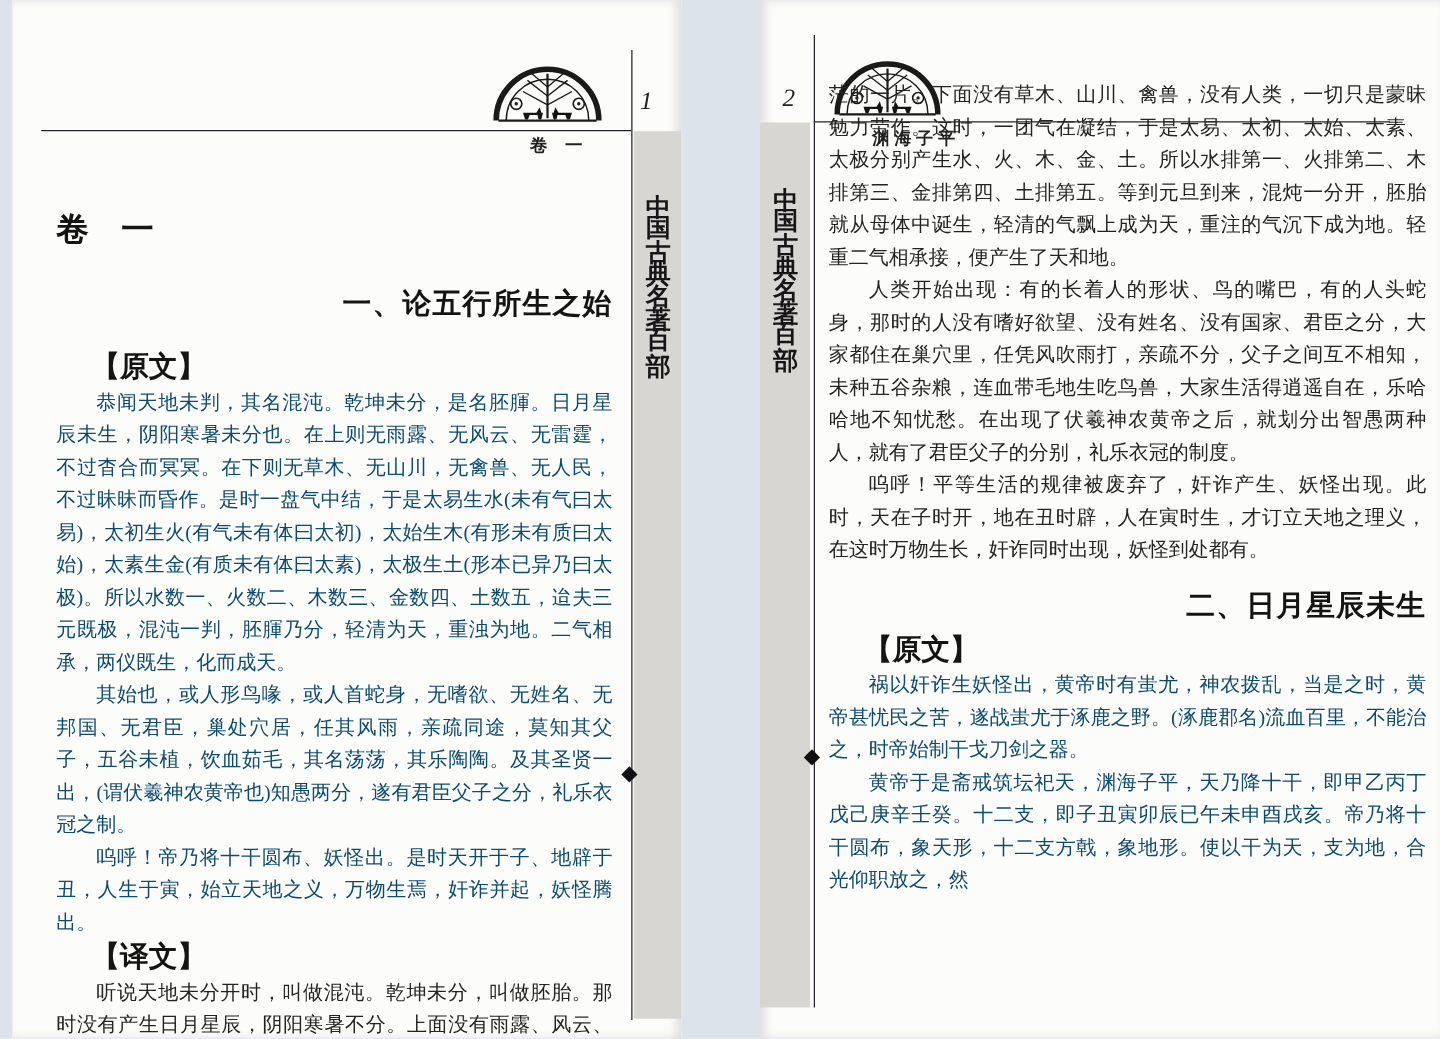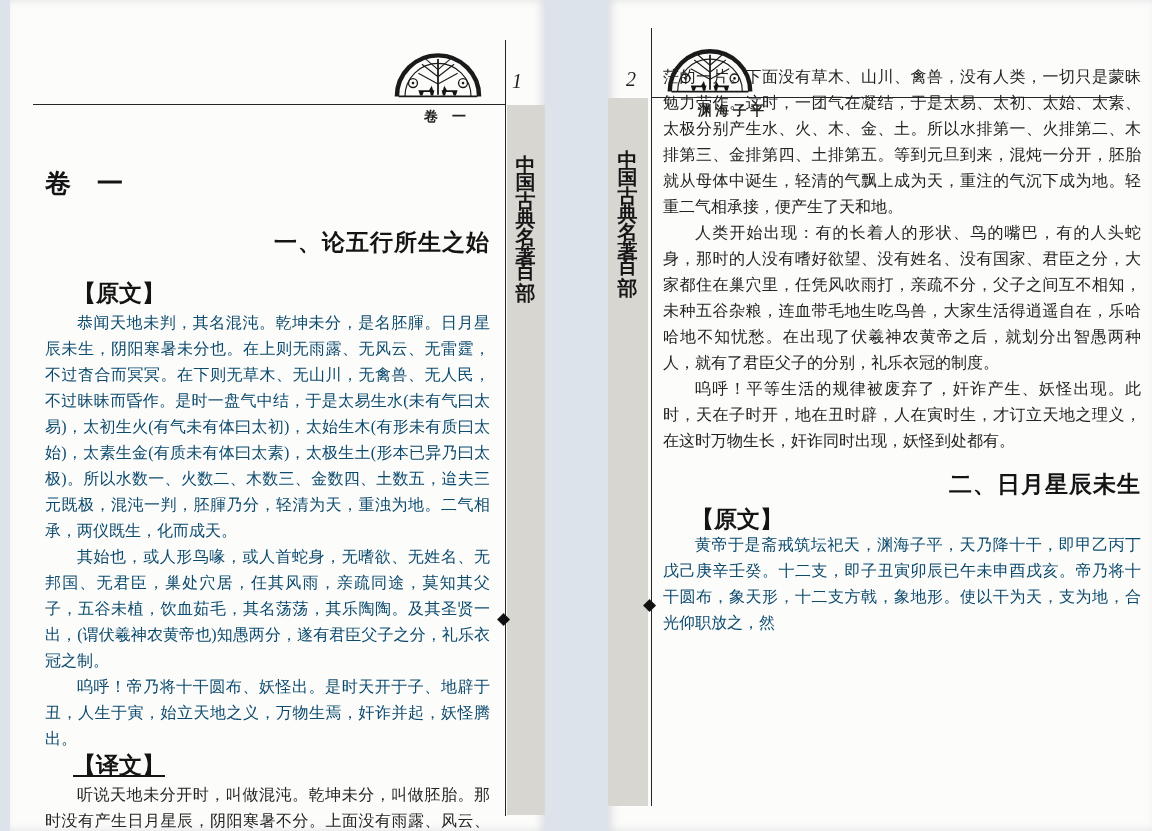--- a/index.html
+++ b/index.html
@@ -34,21 +34,21 @@
   .ornament{position:absolute;}
 
   .content{position:absolute;top:0;}
   .content.cl{left:35px;width:445px;}
   .content.cr{left:55px;width:478px;padding-top:64px;box-sizing:content-box;}
 
   h1.volume{margin:170px 0 0 0;font-size:26px;line-height:28px;font-weight:700;color:#141414;}
   h2.section{margin:30px 0 0 0;font-size:23px;line-height:30px;font-weight:700;text-align:right;color:#141414;letter-spacing:1px;}
   .content.cr h2.section{margin-top:16px;}
   .label{margin:24px 0 0 0;padding-left:28px;font-size:23px;line-height:24px;font-weight:700;color:#141414;}
-  .label.tight{margin-top:2px;text-decoration:underline;}
+  .label.tight{margin-top:2px;}
   .content.cr .label{margin-top:8px;}
   p.body{
     margin:4px 0 0 0;font-size:16px;line-height:26px;
     text-align:justify;text-justify:inter-ideograph;
     text-indent:2em;color:#0c4a6e;word-break:break-all;
   }
   p.body.follow{margin-top:0;}
   p.body.noindent{text-indent:0;}
   p.kai{color:#232323;}
 </style>
@@ -124,17 +124,18 @@
 
     <div class="hline" style="left:43px;top:97px;width:461px;"></div>
     <div class="caption" style="left:90px;top:102px;letter-spacing:4px;font-size:13.5px;">渊海子平</div>
 
     <div class="content cr">
       <p class="body kai noindent" style="margin-top:0;">茫的一片。下面没有草木、山川、禽兽，没有人类，一切只是蒙昧勉力劳作。这时，一团气在凝结，于是太易、太初、太始、太素、太极分别产生水、火、木、金、土。所以水排第一、火排第二、木排第三、金排第四、土排第五。等到元旦到来，混炖一分开，胚胎就从母体中诞生，轻清的气飘上成为天，重注的气沉下成为地。轻重二气相承接，便产生了天和地。</p>
       <p class="body kai follow">人类开始出现：有的长着人的形状、鸟的嘴巴，有的人头蛇身，那时的人没有嗜好欲望、没有姓名、没有国家、君臣之分，大家都住在巢穴里，任凭风吹雨打，亲疏不分，父子之间互不相知，未种五谷杂粮，连血带毛地生吃鸟兽，大家生活得逍遥自在，乐哈哈地不知忧愁。在出现了伏羲神农黄帝之后，就划分出智愚两种人，就有了君臣父子的分别，礼乐衣冠的制度。</p>
       <p class="body kai follow">呜呼！平等生活的规律被废弃了，奸诈产生、妖怪出现。此时，天在子时开，地在丑时辟，人在寅时生，才订立天地之理义，在这时万物生长，奸诈同时出现，妖怪到处都有。</p>
       <h2 class="section">二、日月星辰未生</h2>
       <div class="label">【原文】</div>
+      <p class="body">祸以奸诈生妖怪出，黄帝时有蚩尤，神农拨乱，当是之时，黄帝甚忧民之苦，遂战蚩尤于涿鹿之野。(涿鹿郡名)流血百里，不能治之，时帝始制干戈刀剑之器。</p>
       <p class="body follow">黄帝于是斋戒筑坛祀天，渊海子平，天乃降十干，即甲乙丙丁戊己庚辛壬癸。十二支，即子丑寅卯辰已午未申酉戌亥。帝乃将十干圆布，象天形，十二支方戟，象地形。使以干为天，支为地，合光仰职放之，然</p>
     </div>
   </div>
 
 </div>
 
 </body></html>

